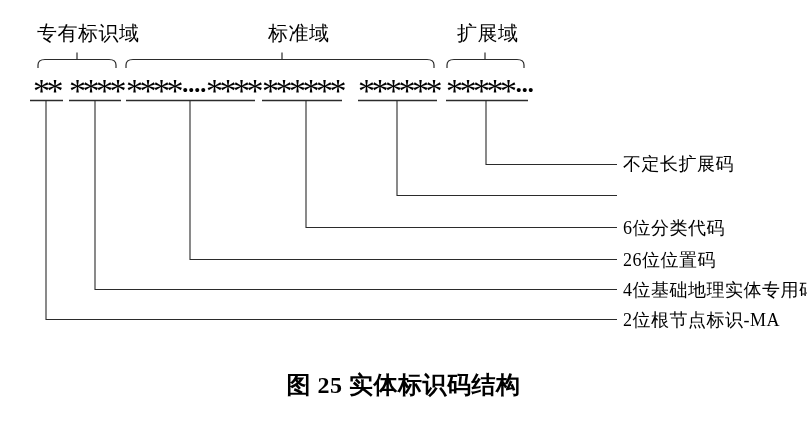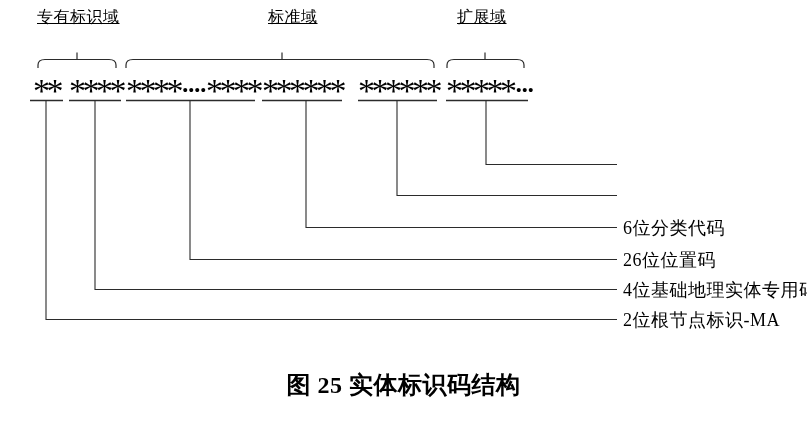--- a/index.html
+++ b/index.html
@@ -6,22 +6,22 @@
   #canvas{
     position:relative;
     width:807px;height:422px;
     background:#ffffff;
     font-family:"Liberation Serif", serif;
     color:#000000;
     overflow:hidden;
   }
   #lines-svg{position:absolute;left:0;top:0;}
   .domain-label{
-    position:absolute;top:7px;height:20px;line-height:20px;
-    font-size:16px;letter-spacing:0.5px;white-space:nowrap;text-decoration:underline;
+    position:absolute;top:23px;height:20px;line-height:20px;
+    font-size:20px;letter-spacing:0.5px;white-space:nowrap;
   }
   .d1{left:37px;}
   .d2{left:268px;}
   .d3{left:457px;}
   .code-group{
     position:absolute;top:74px;height:34px;line-height:34px;
     font-size:34px;letter-spacing:-3.5px;text-align:center;
     white-space:nowrap;font-family:"Liberation Serif", serif;
   }
   .g1{left:30px;width:33px;}
@@ -83,20 +83,21 @@
   <div class="domain-label d2">标准域</div>
   <div class="domain-label d3">扩展域</div>
 
   <div class="code-group g1"><span class="stars">**</span></div>
   <div class="code-group g2"><span class="stars">****</span></div>
   <div class="code-group g3"><span class="stars">****</span><span class="dots">....</span><span class="stars">****</span></div>
   <div class="code-group g4"><span class="stars">******</span></div>
   <div class="code-group g5"><span class="stars">******</span></div>
   <div class="code-group g6"><span class="stars">*****</span><span class="dots">...</span></div>
 
+  <div class="callout-label r1">不定长扩展码</div>
   <div class="callout-label r3">6位分类代码</div>
   <div class="callout-label r4">26位位置码</div>
   <div class="callout-label r5">4位基础地理实体专用码</div>
   <div class="callout-label r6">2位根节点标识-MA</div>
 
   <div class="figure-caption">图 25 实体标识码结构</div>
 
 </div>
 
 </body></html>

